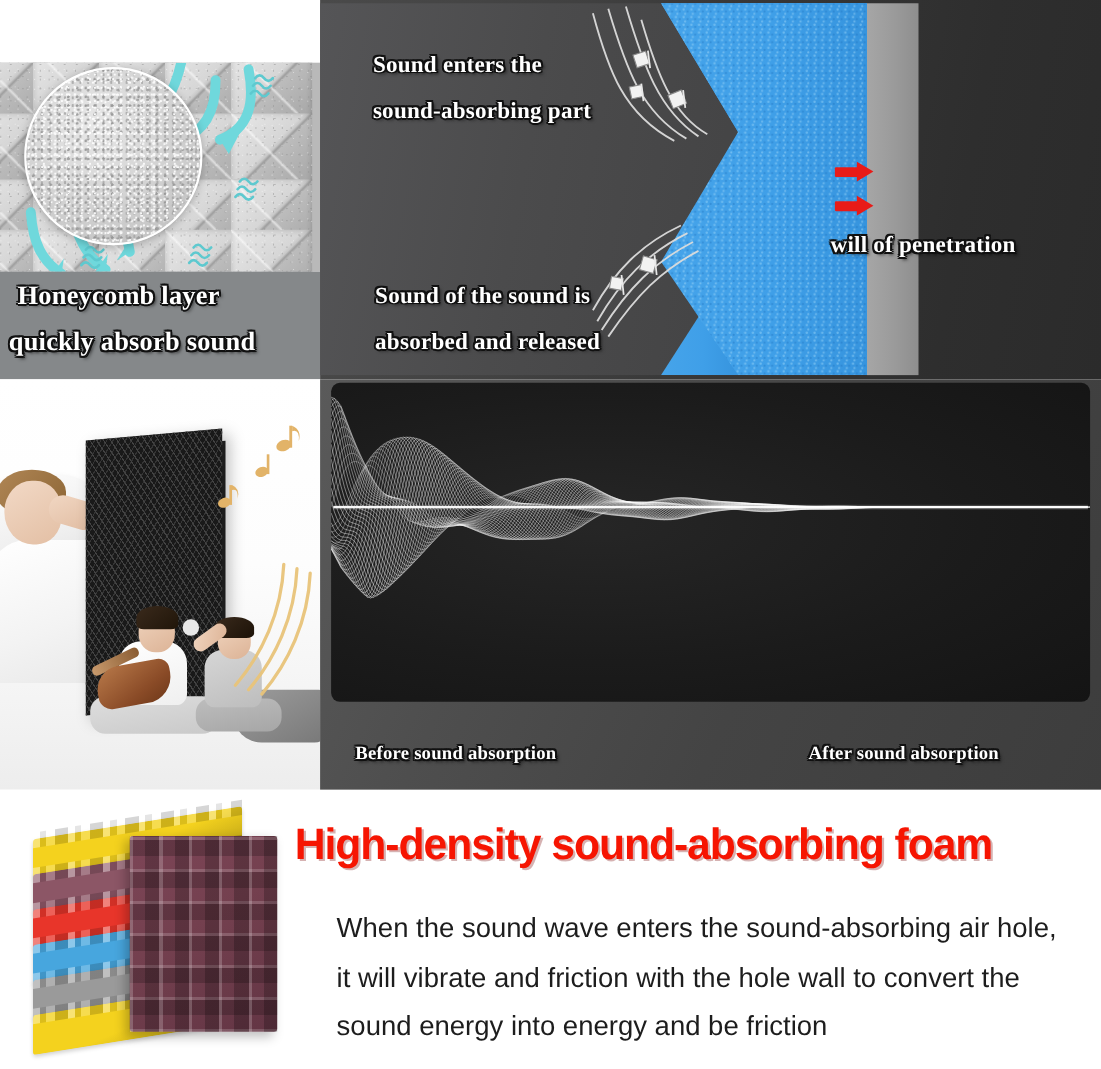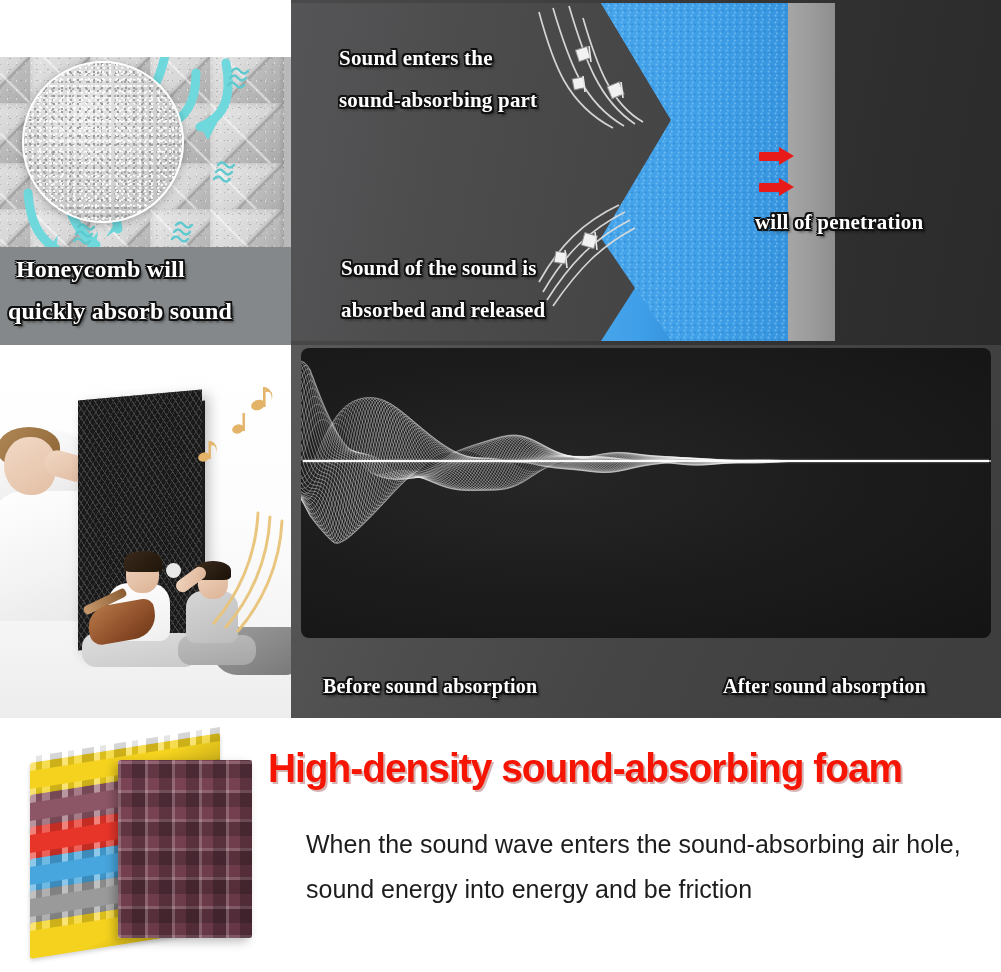--- a/index.html
+++ b/index.html
@@ -117,21 +117,21 @@
   #kidLegs{left:178px;top:290px;width:78px;height:30px;border-radius:13px;
      background:linear-gradient(170deg,#bdbdbd,#a6a6a6);}
   #darkBlanket{left:212px;top:282px;width:86px;height:48px;border-radius:26px 10px 14px 30px;
      background:linear-gradient(150deg,#9d9d9d,#787878);}
 
   
   #wavePanel{position:absolute;left:291px;top:345px;width:710px;height:373px;
      background:linear-gradient(115deg,#5a5a5a 0%,#4e4e4e 28%,#444444 58%,#3d3d3d 100%);overflow:hidden;}
   #waveInner{position:absolute;left:10px;top:3px;width:690px;height:290px;border-radius:8px;
      background:radial-gradient(ellipse at 35% 45%,#262626 0%,#1b1b1b 55%,#141414 100%);overflow:hidden;}
-  .waveCap{font-size:20px;}
+  .waveCap{font-size:17px;}
 
   
   #bottom{position:absolute;left:0;top:718px;width:1001px;height:254px;background:#ffffff;}
   #stackArt{position:absolute;left:8px;top:18px;width:250px;height:226px;}
   .slab{position:absolute;left:22px;width:190px;height:36px;border-radius:3px;
      transform:skewY(-9deg);box-shadow:0 2px 4px rgba(0,0,0,.18);}
   .slab .teeth{position:absolute;left:0;top:-6px;width:100%;height:14px;
      background-image:repeating-linear-gradient(90deg,
         rgba(255,255,255,.38) 0 6px, rgba(0,0,0,.10) 6px 12px,
         rgba(255,255,255,.22) 12px 20px, rgba(0,0,0,.16) 20px 32px);}
@@ -251,21 +251,21 @@
           <path d="M172,182 q4,-5 8,0 q4,5 8,0"></path>
         </g>
       </svg>
 
       <div id="magCircle">
         <span class="grain"></span>
       </div>
     </div>
 
     <div id="foamLabelBar"></div>
-    <div class="cap foamCap" style="left:16px;top:256px;">Honeycomb will</div>
+    <div class="cap foamCap" style="left:16px;top:256px;">Honeycomb layer</div>
     <div class="cap foamCap" style="left:8px;top:298px;">quickly absorb sound</div>
   </div>
 
   <div id="diagram">
     <div id="diagInner"></div>
     <div id="backWall"></div>
 
     <svg width="710" height="345" style="position:absolute;left:0;top:0;">
       <defs>
         <linearGradient id="blueg" x1="0" y1="0" x2="1" y2="0">
@@ -473,21 +473,21 @@
               <path d="M0.0,135.6 L3.0,134.9 L6.0,132.5 L9.0,128.2 L12.0,121.9 L15.0,114.5 L18.0,106.5 L21.0,98.2 L24.0,90.2 L27.0,83.0 L30.0,76.9 L33.0,72.4 L36.0,70.6 L39.0,71.3 L42.0,73.9 L45.0,78.2 L48.0,83.7 L51.0,89.9 L54.0,96.5 L57.0,103.0 L60.0,109.1 L63.0,114.5 L66.0,119.1 L69.0,122.8 L72.0,125.4 L75.0,127.2 L78.0,128.0 L81.0,128.2 L84.0,127.8 L87.0,127.1 L90.0,126.2 L93.0,125.3 L96.0,124.5 L99.0,124.0 L102.0,123.7 L105.0,123.7 L108.0,124.0 L111.0,124.4 L114.0,124.8 L117.0,125.1 L120.0,125.2 L123.0,125.0 L126.0,124.4 L129.0,123.3 L132.0,121.8 L135.0,119.9 L138.0,117.6 L141.0,115.1 L144.0,112.4 L147.0,109.8 L150.0,107.3 L153.0,105.0 L156.0,103.2 L159.0,101.8 L162.0,101.0 L165.0,100.6 L168.0,100.7 L171.0,101.2 L174.0,102.1 L177.0,103.3 L180.0,104.6 L183.0,106.0 L186.0,107.5 L189.0,108.9 L192.0,110.2 L195.0,111.4 L198.0,112.3 L201.0,113.0 L204.0,113.5 L207.0,113.8 L210.0,114.0 L213.0,114.1 L216.0,114.1 L219.0,114.2 L222.0,114.4 L225.0,114.7 L228.0,115.2 L231.0,115.8 L234.0,116.5 L237.0,117.2 L240.0,117.8 L243.0,118.3 L246.0,118.6 L249.0,118.6 L252.0,118.4 L255.0,118.0 L258.0,117.4 L261.0,116.5 L264.0,115.6 L267.0,114.6 L270.0,113.6 L273.0,112.5 L276.0,111.5 L279.0,110.6 L282.0,109.8 L285.0,109.1 L288.0,108.6 L291.0,108.2 L294.0,108.1 L297.0,108.1 L300.0,108.4 L303.0,108.8 L306.0,109.3 L309.0,110.0 L312.0,110.6 L315.0,111.2 L318.0,111.8 L321.0,112.3 L324.0,112.6 L327.0,112.9 L330.0,113.0 L333.0,113.1 L336.0,113.2 L339.0,113.2 L342.0,113.3 L345.0,113.4 L348.0,113.5 L351.0,113.6 L354.0,113.8 L357.0,114.0 L360.0,114.3 L363.0,114.6 L366.0,114.9 L369.0,115.1 L372.0,115.4 L375.0,115.6 L378.0,115.6 L381.0,115.6 L384.0,115.5 L387.0,115.2 L390.0,114.9 L393.0,114.5 L396.0,114.1 L399.0,113.6 L402.0,113.3 L405.0,112.9 L408.0,112.7 L411.0,112.5 L414.0,112.4 L417.0,112.4 L420.0,112.4 L423.0,112.4 L426.0,112.5 L429.0,112.5 L432.0,112.6 L435.0,112.7 L438.0,112.7 L441.0,112.7 L444.0,112.8 L447.0,112.8 L450.0,112.8 L453.0,112.8 L456.0,112.8 L459.0,112.8 L462.0,112.8 L465.0,112.8 L468.0,112.8 L471.0,112.9 L474.0,112.9 L477.0,112.9 L480.0,113.0 L483.0,113.1 L486.0,113.1 L489.0,113.2 L492.0,113.2 L495.0,113.2 L498.0,113.2 L501.0,113.2 L504.0,113.2 L507.0,113.2 L510.0,113.2 L513.0,113.2 L516.0,113.1 L519.0,113.1 L522.0,113.1 L525.0,113.1 L528.0,113.0 L531.0,113.0 L534.0,113.0 L537.0,112.9 L540.0,112.9 L543.0,112.9 L546.0,112.9 L549.0,112.9 L552.0,112.9 L555.0,112.9 L558.0,112.9 L561.0,113.0 L564.0,113.0 L567.0,113.0 L570.0,113.0 L573.0,113.0 L576.0,113.0 L579.0,113.0 L582.0,113.0 L585.0,113.0 L588.0,113.0 L591.0,113.0 L594.0,113.0 L597.0,113.0 L600.0,113.0 L603.0,113.0 L606.0,113.0 L609.0,113.0 L612.0,113.0 L615.0,113.0 L618.0,113.0 L621.0,113.0 L624.0,113.0 L627.0,113.0 L630.0,113.0 L633.0,113.0 L636.0,113.0 L639.0,113.0 L642.0,113.0 L645.0,113.0 L648.0,113.0 L651.0,113.0 L654.0,113.0 L657.0,113.0 L660.0,113.0 L663.0,113.0 L666.0,113.0 L669.0,113.0 L672.0,113.0 L675.0,113.0 L678.0,113.0 L681.0,113.0 L684.0,113.0 L687.0,113.0 L690.0,113.0" opacity="0.47"></path>
               <path d="M0.0,130.7 L3.0,129.1 L6.0,125.9 L9.0,121.2 L12.0,114.9 L15.0,108.0 L18.0,100.9 L21.0,93.9 L24.0,87.5 L27.0,82.1 L30.0,78.0 L33.0,75.4 L36.0,75.4 L39.0,77.5 L42.0,81.1 L45.0,85.9 L48.0,91.5 L51.0,97.5 L54.0,103.4 L57.0,109.0 L60.0,114.0 L63.0,118.3 L66.0,121.7 L69.0,124.2 L72.0,125.8 L75.0,126.7 L78.0,126.9 L81.0,126.6 L84.0,125.9 L87.0,125.1 L90.0,124.2 L93.0,123.5 L96.0,122.9 L99.0,122.6 L102.0,122.5 L105.0,122.6 L108.0,122.9 L111.0,123.2 L114.0,123.4 L117.0,123.5 L120.0,123.4 L123.0,122.9 L126.0,122.0 L129.0,120.8 L132.0,119.1 L135.0,117.2 L138.0,115.0 L141.0,112.6 L144.0,110.3 L147.0,108.0 L150.0,106.0 L153.0,104.3 L156.0,103.1 L159.0,102.3 L162.0,101.9 L165.0,102.0 L168.0,102.4 L171.0,103.2 L174.0,104.3 L177.0,105.5 L180.0,106.8 L183.0,108.1 L186.0,109.3 L189.0,110.5 L192.0,111.5 L195.0,112.4 L198.0,113.1 L201.0,113.6 L204.0,113.9 L207.0,114.0 L210.0,114.1 L213.0,114.1 L216.0,114.2 L219.0,114.3 L222.0,114.6 L225.0,114.9 L228.0,115.4 L231.0,116.0 L234.0,116.6 L237.0,117.2 L240.0,117.7 L243.0,118.0 L246.0,118.1 L249.0,117.9 L252.0,117.6 L255.0,117.0 L258.0,116.3 L261.0,115.4 L264.0,114.5 L267.0,113.6 L270.0,112.7 L273.0,111.8 L276.0,111.0 L279.0,110.3 L282.0,109.7 L285.0,109.2 L288.0,108.9 L291.0,108.7 L294.0,108.7 L297.0,108.9 L300.0,109.3 L303.0,109.7 L306.0,110.3 L309.0,110.8 L312.0,111.4 L315.0,111.9 L318.0,112.3 L321.0,112.7 L324.0,112.9 L327.0,113.1 L330.0,113.2 L333.0,113.2 L336.0,113.3 L339.0,113.3 L342.0,113.4 L345.0,113.5 L348.0,113.6 L351.0,113.7 L354.0,113.9 L357.0,114.1 L360.0,114.3 L363.0,114.6 L366.0,114.8 L369.0,115.0 L372.0,115.2 L375.0,115.3 L378.0,115.3 L381.0,115.2 L384.0,115.0 L387.0,114.7 L390.0,114.4 L393.0,114.0 L396.0,113.6 L399.0,113.3 L402.0,113.0 L405.0,112.7 L408.0,112.5 L411.0,112.4 L414.0,112.4 L417.0,112.4 L420.0,112.4 L423.0,112.5 L426.0,112.6 L429.0,112.6 L432.0,112.7 L435.0,112.7 L438.0,112.8 L441.0,112.8 L444.0,112.8 L447.0,112.8 L450.0,112.9 L453.0,112.9 L456.0,112.9 L459.0,112.9 L462.0,112.9 L465.0,112.9 L468.0,112.9 L471.0,112.9 L474.0,112.9 L477.0,113.0 L480.0,113.0 L483.0,113.1 L486.0,113.1 L489.0,113.2 L492.0,113.2 L495.0,113.2 L498.0,113.2 L501.0,113.2 L504.0,113.2 L507.0,113.2 L510.0,113.2 L513.0,113.1 L516.0,113.1 L519.0,113.1 L522.0,113.0 L525.0,113.0 L528.0,113.0 L531.0,113.0 L534.0,112.9 L537.0,112.9 L540.0,112.9 L543.0,112.9 L546.0,112.9 L549.0,112.9 L552.0,112.9 L555.0,112.9 L558.0,113.0 L561.0,113.0 L564.0,113.0 L567.0,113.0 L570.0,113.0 L573.0,113.0 L576.0,113.0 L579.0,113.0 L582.0,113.0 L585.0,113.0 L588.0,113.0 L591.0,113.0 L594.0,113.0 L597.0,113.0 L600.0,113.0 L603.0,113.0 L606.0,113.0 L609.0,113.0 L612.0,113.0 L615.0,113.0 L618.0,113.0 L621.0,113.0 L624.0,113.0 L627.0,113.0 L630.0,113.0 L633.0,113.0 L636.0,113.0 L639.0,113.0 L642.0,113.0 L645.0,113.0 L648.0,113.0 L651.0,113.0 L654.0,113.0 L657.0,113.0 L660.0,113.0 L663.0,113.0 L666.0,113.0 L669.0,113.0 L672.0,113.0 L675.0,113.0 L678.0,113.0 L681.0,113.0 L684.0,113.0 L687.0,113.0 L690.0,113.0" opacity="0.45"></path>
             </g>
         </g>
 
         <path d="M2,113 L688,113" stroke="#ffffff" stroke-width="2.1" opacity=".95" fill="none"></path>
         <path d="M2,113 L688,113" stroke="#ffffff" stroke-width="4.5" opacity=".18" fill="none"></path>
       </svg>
     </div>
     <div class="cap waveCap" style="left:32px;top:330px;">Before sound absorption</div>
-    <div class="cap waveCap" style="left:432px;top:330px;">After sound absorption</div>
+    <div class="cap waveCap" style="left:444px;top:330px;">After sound absorption</div>
   </div>
 
   <div id="bottom">
 
     <div id="stackArt">
       <div class="slab" style="top: 12px; background: linear-gradient(165deg, rgb(244, 210, 30) 0%, rgb(244, 210, 30) 55%, rgba(0, 0, 0, 0.22)) rgb(244, 210, 30);" id="s0">
           <span class="teeth"></span>
         </div>
       <div class="slab" style="top: 44px; background: linear-gradient(165deg, rgb(140, 86, 102) 0%, rgb(140, 86, 102) 55%, rgba(0, 0, 0, 0.22)) rgb(140, 86, 102);" id="s1">
           <span class="teeth"></span>
@@ -506,16 +506,17 @@
         </div>
       <div id="bigPanel">
           <span class="pyrs"></span>
         </div>
     </div>
 
     <div id="headline">High-density sound-absorbing foam</div>
 
     <div id="bodyText">
       <div class="bline">When the sound wave enters the sound-absorbing air hole,</div>
+      <div class="bline">it will vibrate and friction with the hole wall to convert the</div>
       <div class="bline">sound energy into energy and be friction</div>
     </div>
   </div>
 </div>
 
 </body></html>

